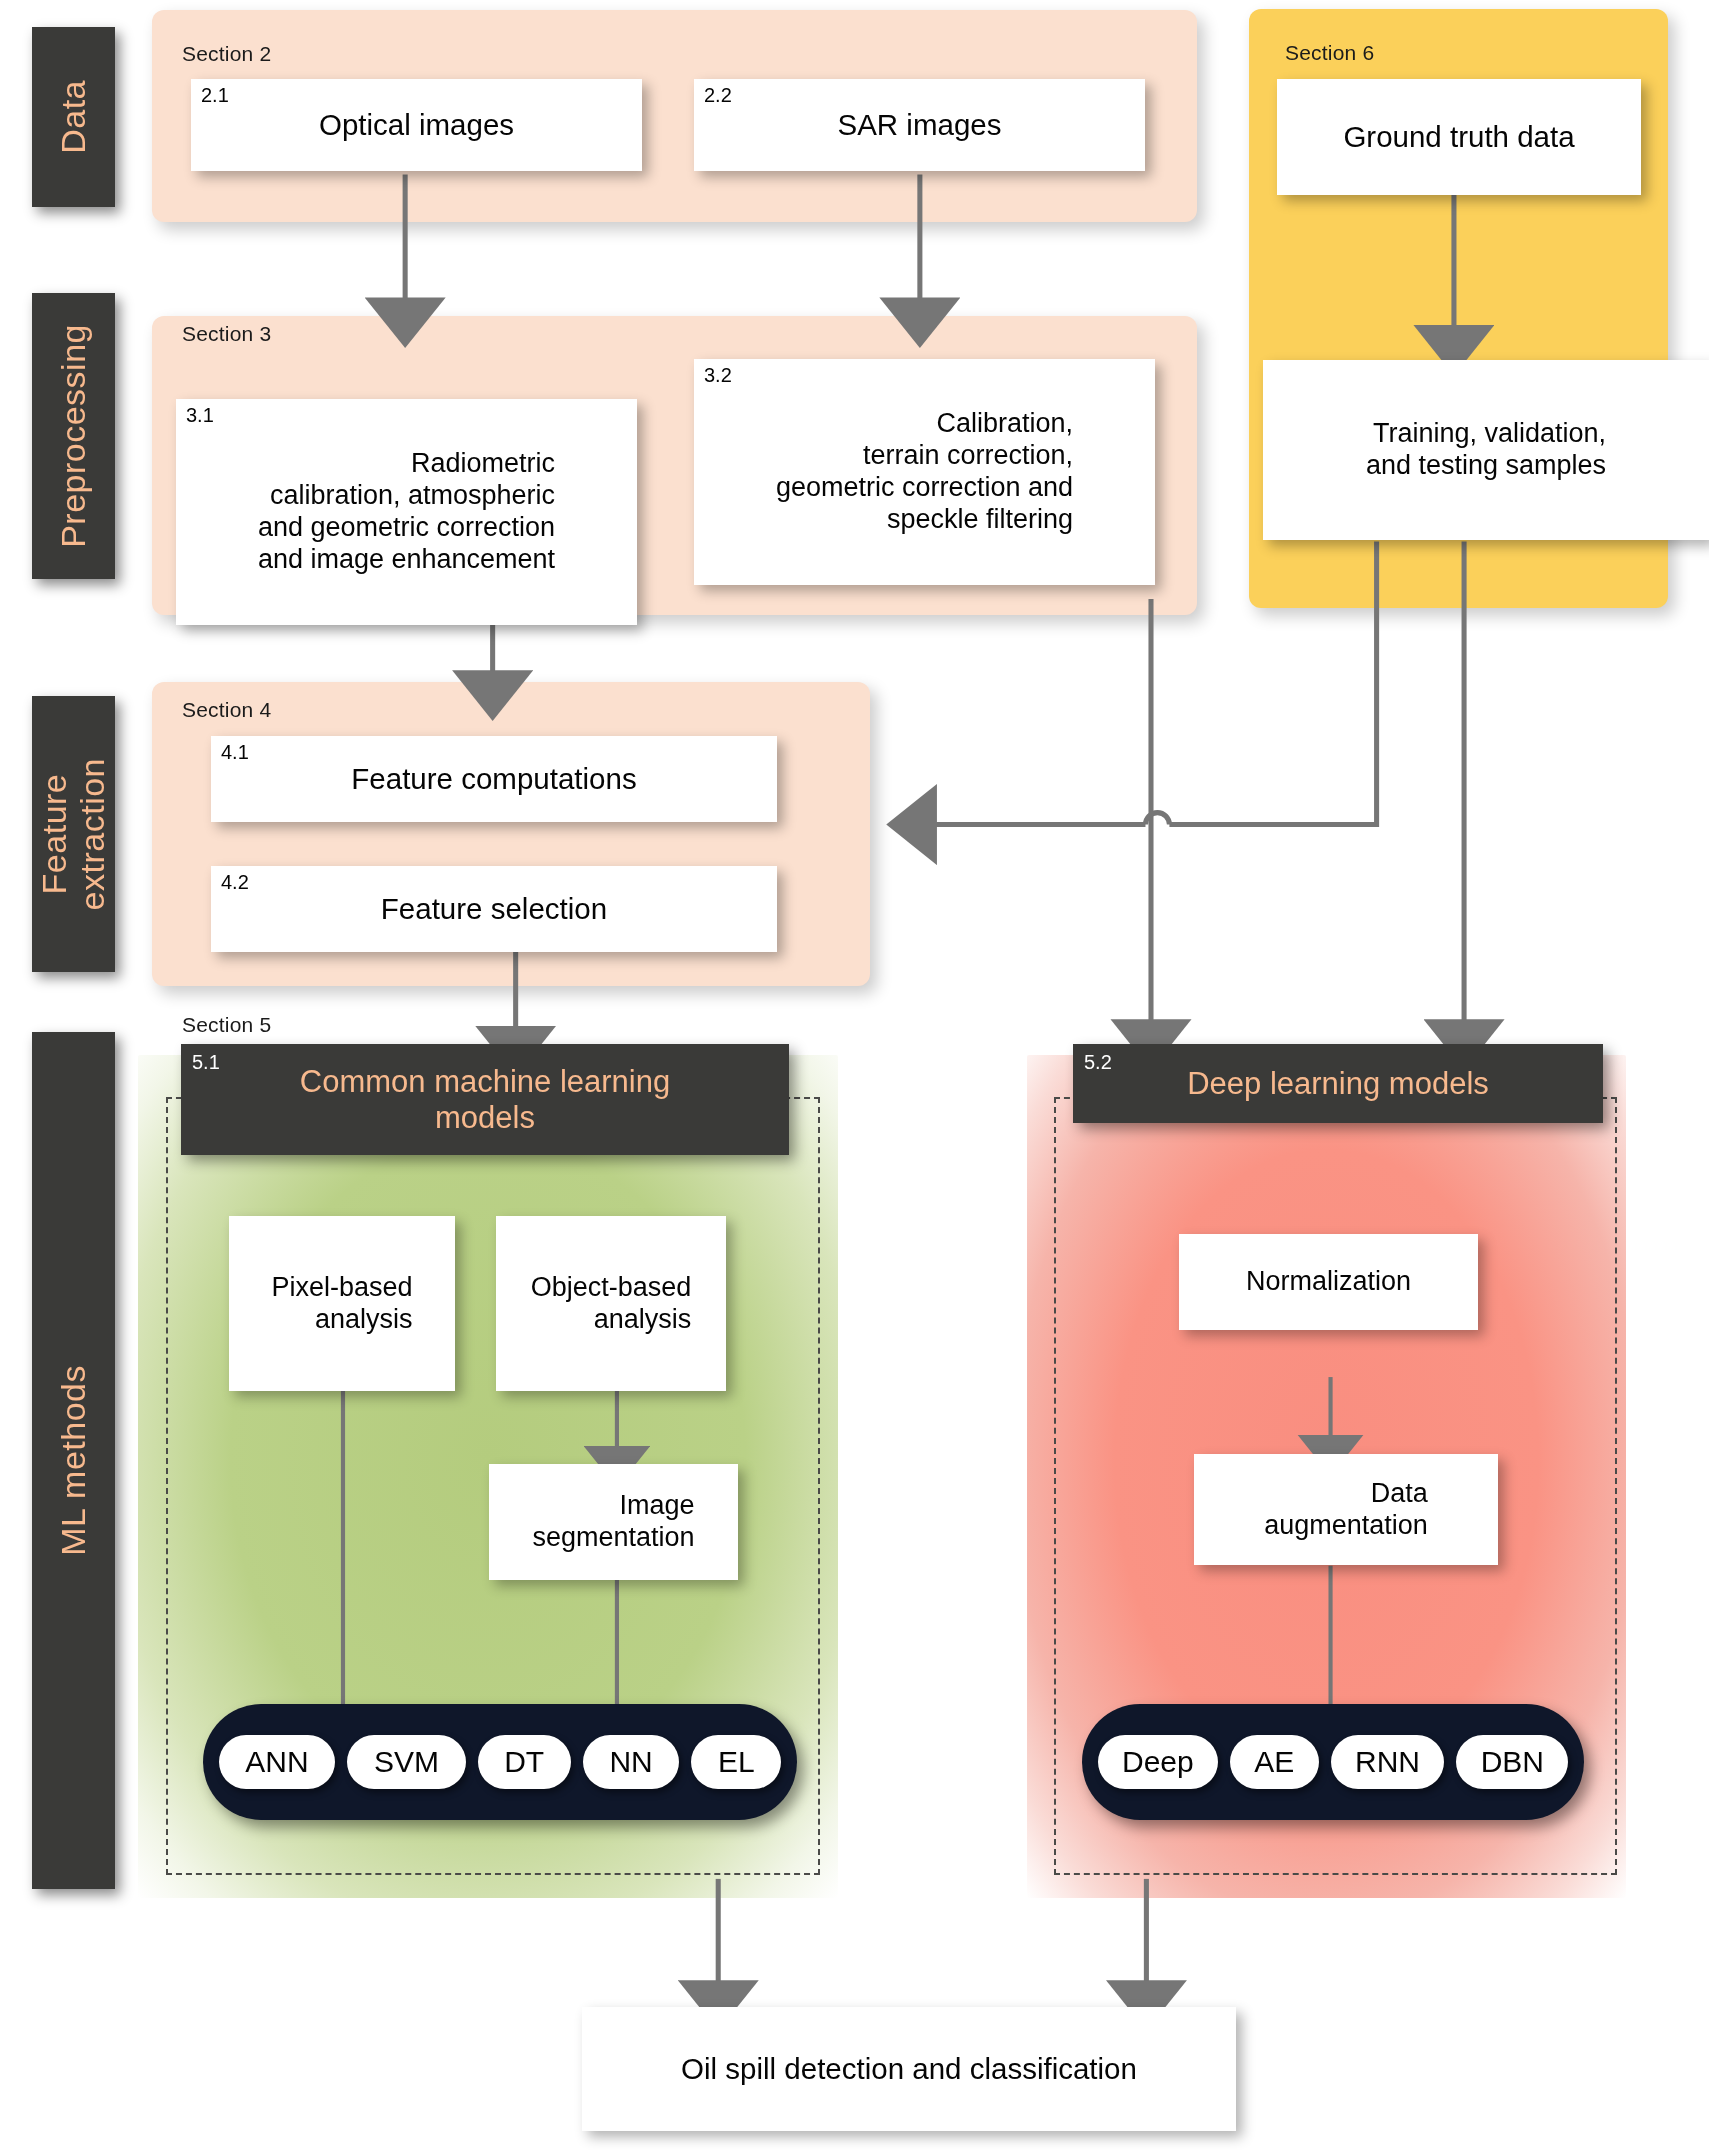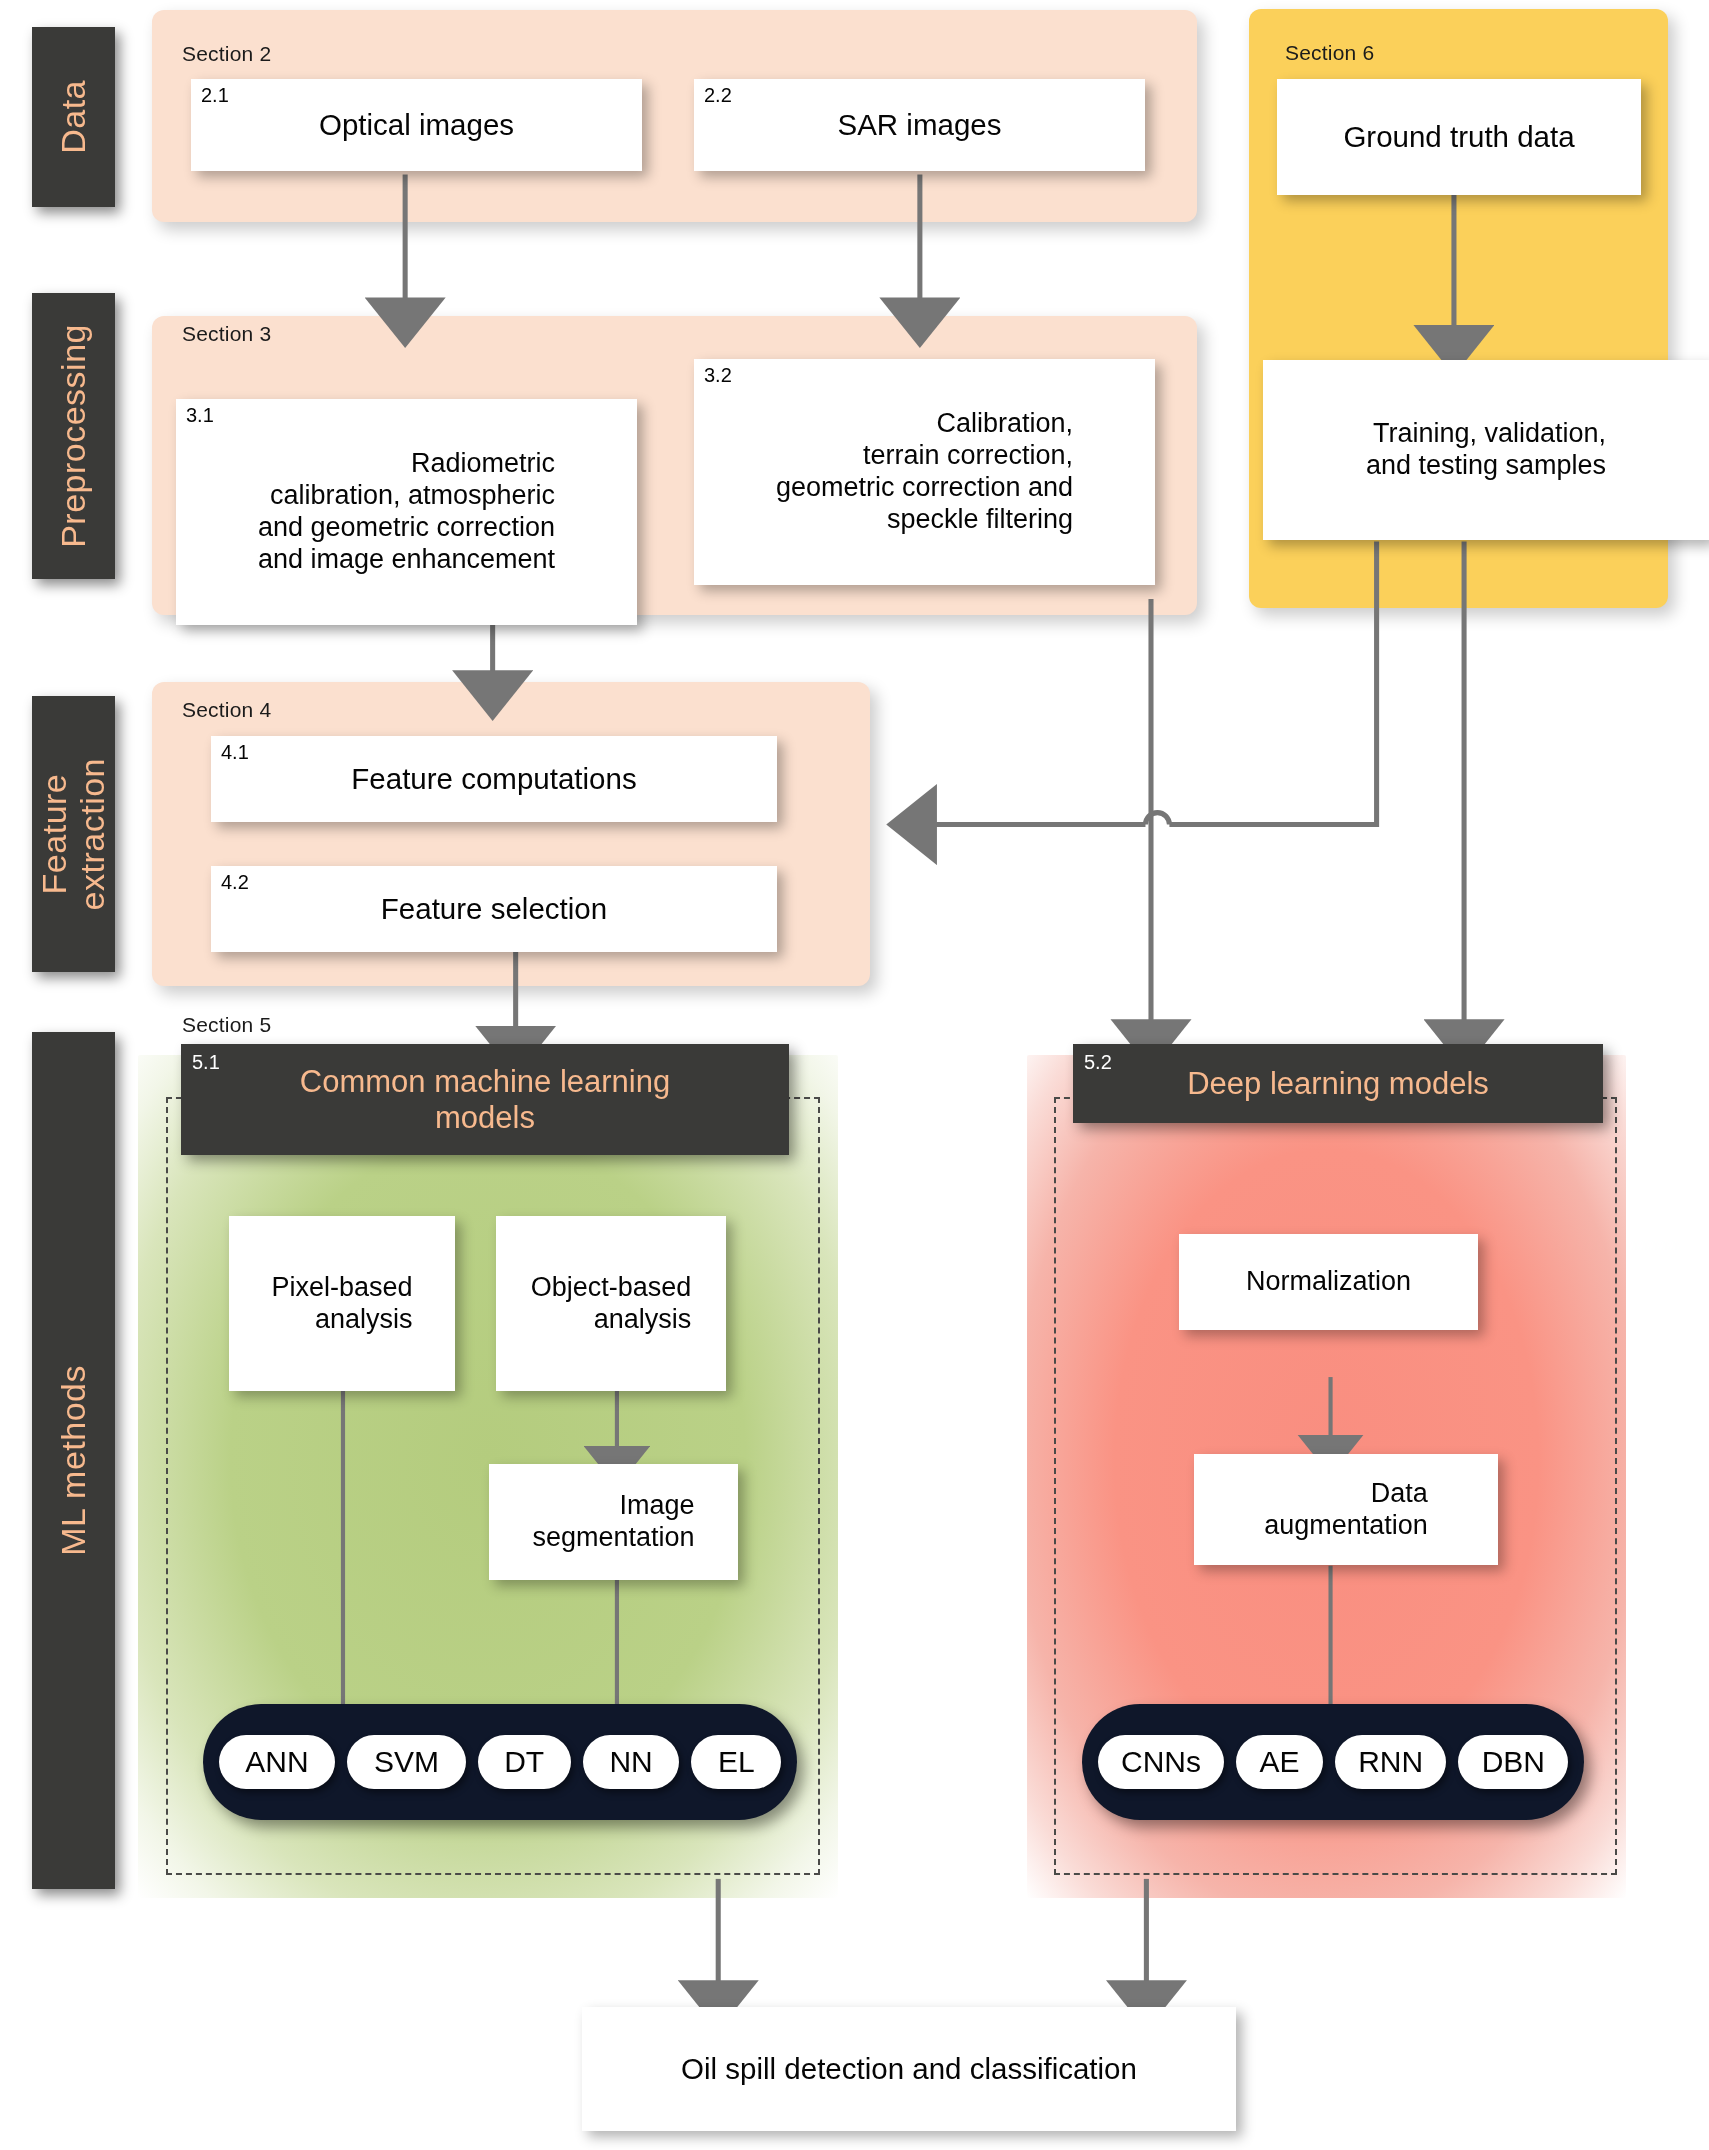--- a/index.html
+++ b/index.html
@@ -287,21 +287,21 @@
 
   <div class="capsule" style="left:203px; top:1704px; width:594px; height:116px;">
     <span class="pill">ANN</span>
     <span class="pill">SVM</span>
     <span class="pill">DT</span>
     <span class="pill">NN</span>
     <span class="pill">EL</span>
   </div>
 
   <div class="capsule" style="left:1082px; top:1704px; width:502px; height:116px;">
-    <span class="pill">CNNs</span>
+    <span class="pill">Deep</span>
     <span class="pill">AE</span>
     <span class="pill">RNN</span>
     <span class="pill">DBN</span>
   </div>
 
   <div class="nodebox" style="left:582px; top:2007px; width:654px; height:124px;">
     <span class="txt">Oil spill detection and classification</span>
   </div>
 
 </div>

